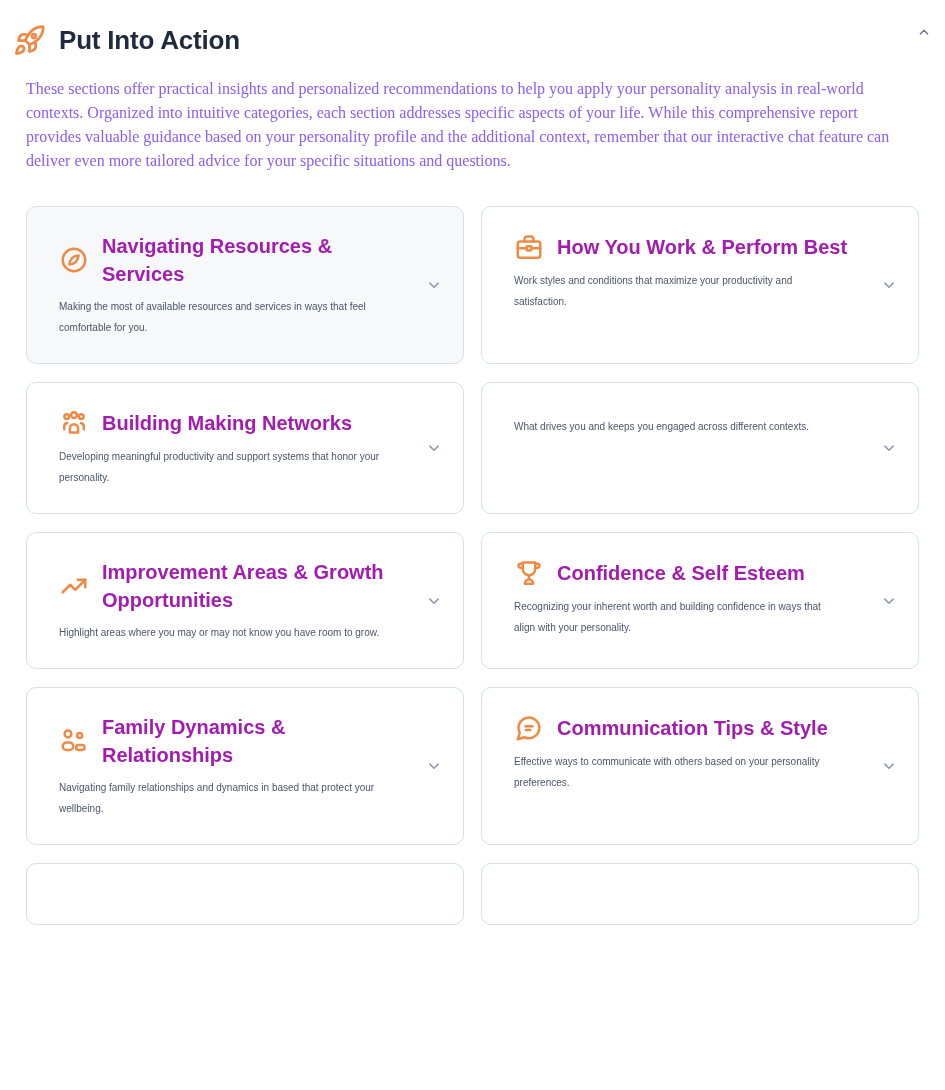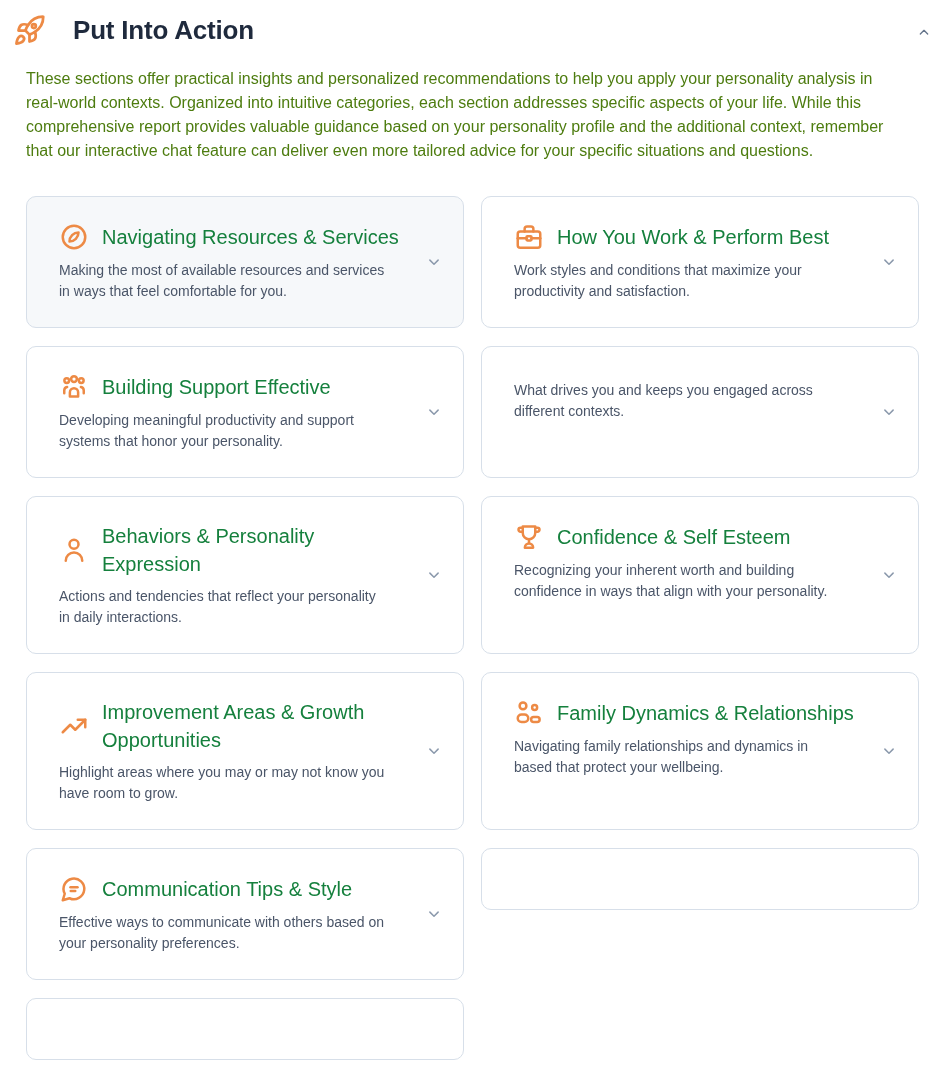--- a/index.html
+++ b/index.html
@@ -1,32 +1,32 @@
 <!DOCTYPE html>
 <html><head>
 <meta charset="utf-8">
 <style>
   html,body{margin:0;padding:0;}
   body{
     width:945px;height:1090px;overflow:hidden;background:#ffffff;
     font-family:"Liberation Sans", sans-serif;position:relative;
   }
-  .section-header{display:flex;align-items:center;gap:27px;padding:13px 50px 0 13px;position:relative;}
+  .section-header{display:flex;align-items:center;gap:13px;padding:23px 50px 0 13px;position:relative;}
   .rocket{width:33px;height:33px;color:#ED8A45;flex:none;}
   .section-title{margin:0;font-size:26px;line-height:34px;font-weight:700;color:#1f2a3d;letter-spacing:-0.2px;}
   .collapse-btn{position:absolute;right:13px;top:24px;width:16px;height:16px;color:#64748b;background:none;border:none;padding:0;cursor:pointer;}
   .collapse-btn svg{width:16px;height:16px;display:block;}
-  .intro{margin:20px 26px 0;width:874px;font-size:16px;line-height:24px;color:#4d7c0f;}
+  .intro{margin:20px 26px 0;width:874px;font-size:16px;line-height:24px;color:#8b5cf6;font-family:Liberation Serif, serif;}
   .grid{margin:33px 26px 0;display:grid;grid-template-columns:1fr 1fr;column-gap:17px;row-gap:18px;}
   .card{position:relative;background:#ffffff;border:1px solid #d7dfe9;border-radius:10px;padding:25px 32px;cursor:pointer;box-sizing:border-box;}
   .card.highlighted{background:#f6f8fa;}
   .card-head{display:flex;align-items:center;gap:13px;}
   .card-icon{width:30px;height:30px;color:#ED8A45;flex:none;}
-  .card-title{margin:0;font-size:20px;line-height:28px;font-weight:400;color:#15803d;max-width:300px;}
-  .card-desc{margin:8px 0 0;font-size:14px;line-height:21px;color:#4a5568;max-width:330px;}
+  .card-title{margin:0;font-size:20px;line-height:28px;font-weight:700;color:#a21caf;max-width:300px;}
+  .card-desc{margin:8px 0 0;font-size:10px;line-height:21px;color:#4a5568;max-width:330px;}
   .card-chevron{position:absolute;right:20px;top:50%;transform:translateY(-50%);width:18px;height:18px;color:#8b99ac;}
   .card.stub{height:62px;}
   svg.icon{display:block;fill:none;stroke:currentColor;stroke-width:2;stroke-linecap:round;stroke-linejoin:round;}
 </style>
 </head>
 <body>
 
 <svg width="0" height="0" style="position:absolute" aria-hidden="true">
   <defs>
     <symbol id="rocket-icon" viewBox="0 0 24 24">
@@ -136,70 +136,58 @@
     <svg class="icon card-chevron">
         <use href="#chevron-down-icon"></use>
       </svg>
   </div>
 
   <div class="card">
     <div class="card-head">
       <svg class="icon card-icon">
           <use href="#community-icon"></use>
         </svg>
-      <h3 class="card-title">Building Support Effective</h3>
+      <h3 class="card-title">Building Making Networks</h3>
     </div>
     <p class="card-desc">Developing meaningful productivity and support systems that honor your personality.</p>
     <svg class="icon card-chevron">
         <use href="#chevron-down-icon"></use>
       </svg>
   </div>
 
   <div class="card">
     <p class="card-desc">What drives you and keeps you engaged across different contexts.</p>
     <svg class="icon card-chevron">
         <use href="#chevron-down-icon"></use>
       </svg>
   </div>
 
 
-  <div class="card">
-    <div class="card-head">
-      <svg class="icon card-icon">
-          <use href="#user-icon"></use>
-        </svg>
-      <h3 class="card-title">Behaviors &amp; Personality Expression</h3>
-    </div>
-    <p class="card-desc">Actions and tendencies that reflect your personality in daily interactions.</p>
+
+  <div class="card">
+    <div class="card-head">
+      <svg class="icon card-icon">
+          <use href="#trending-up-icon"></use>
+        </svg>
+      <h3 class="card-title">Improvement Areas &amp; Growth Opportunities</h3>
+    </div>
+    <p class="card-desc">Highlight areas where you may or may not know you have room to grow.</p>
     <svg class="icon card-chevron">
         <use href="#chevron-down-icon"></use>
       </svg>
   </div>
 
   <div class="card">
     <div class="card-head">
       <svg class="icon card-icon">
           <use href="#trophy-icon"></use>
         </svg>
       <h3 class="card-title">Confidence &amp; Self Esteem</h3>
     </div>
     <p class="card-desc">Recognizing your inherent worth and building confidence in ways that align with your personality.</p>
-    <svg class="icon card-chevron">
-        <use href="#chevron-down-icon"></use>
-      </svg>
-  </div>
-
-  <div class="card">
-    <div class="card-head">
-      <svg class="icon card-icon">
-          <use href="#trending-up-icon"></use>
-        </svg>
-      <h3 class="card-title">Improvement Areas &amp; Growth Opportunities</h3>
-    </div>
-    <p class="card-desc">Highlight areas where you may or may not know you have room to grow.</p>
     <svg class="icon card-chevron">
         <use href="#chevron-down-icon"></use>
       </svg>
   </div>
 
   <div class="card">
     <div class="card-head">
       <svg class="icon card-icon">
           <use href="#users-icon"></use>
         </svg>

